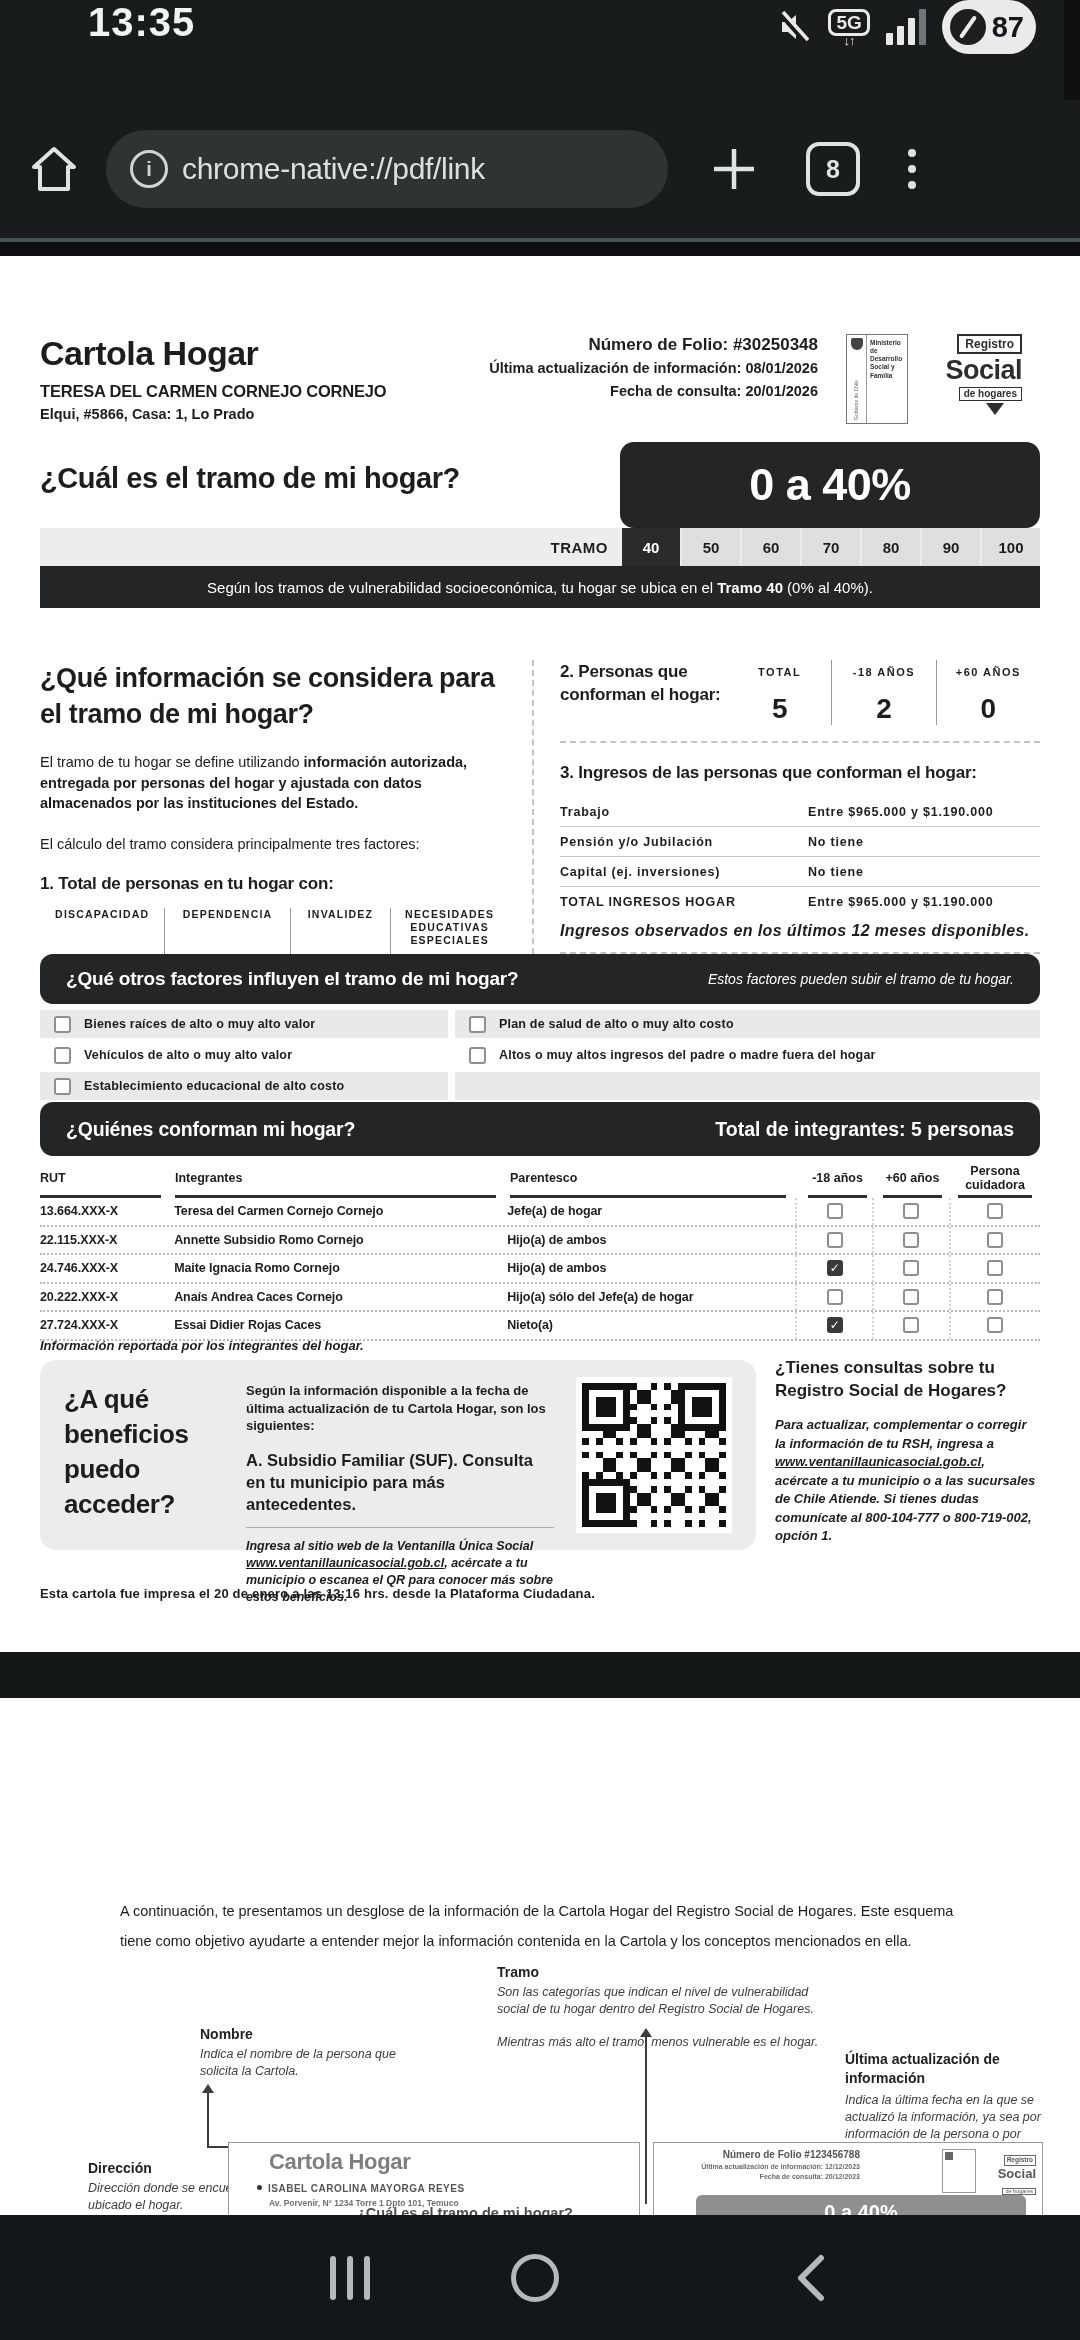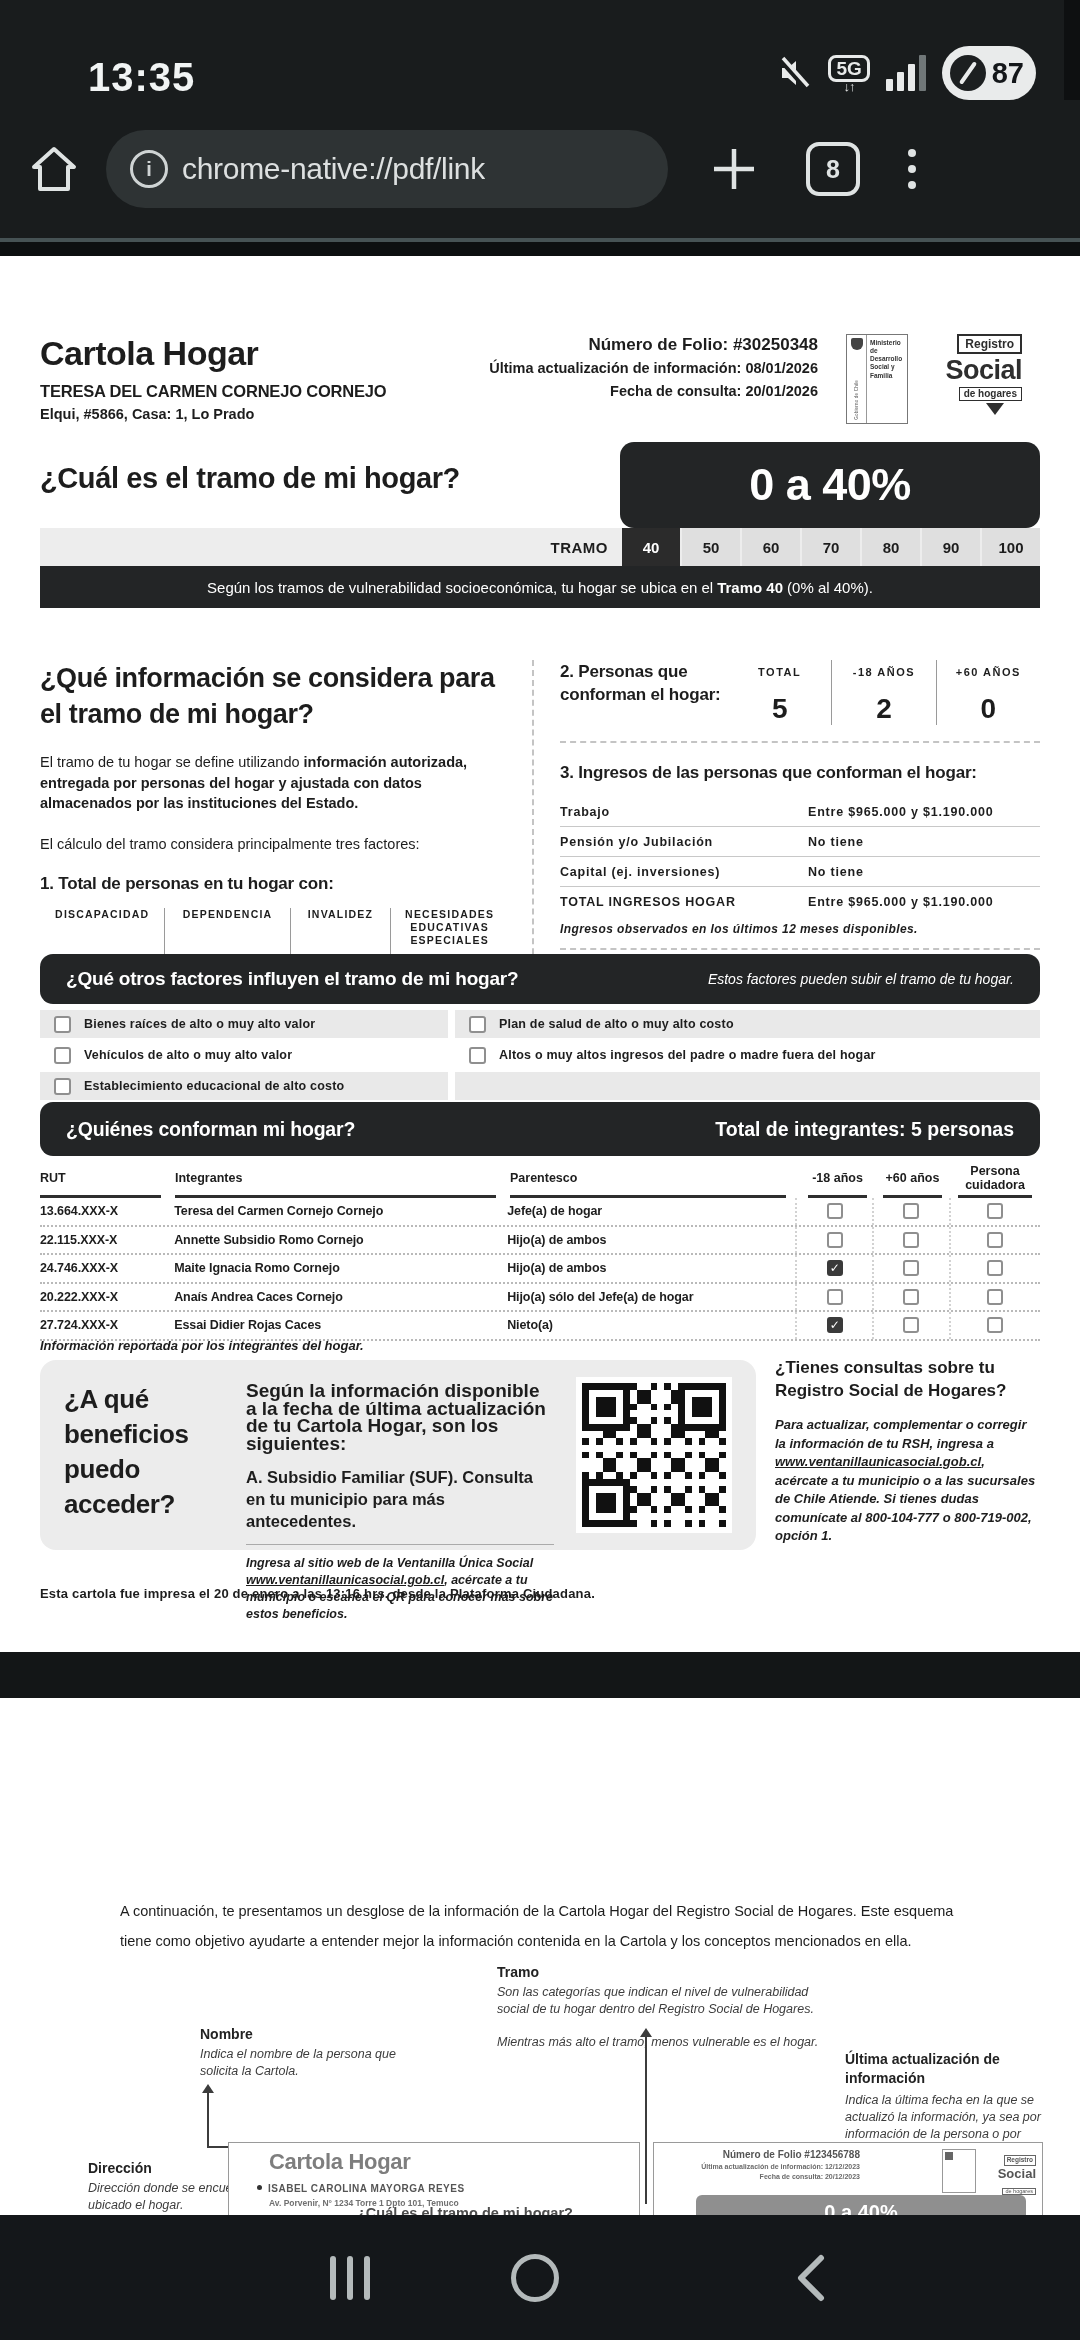--- a/index.html
+++ b/index.html
@@ -4,21 +4,21 @@
 <style>
   :root{
     --bar:#191c1d; --pill:#2e3334; --fg:#dfe3e3; --navbg:#14171a;
     --dark:#232526; --ink:#1d1d1d; --grayrow:#e9e9e9; --line:#c4c4c4;
   }
   html,body{margin:0;padding:0;background:#000;}
   .phone{position:relative;width:1080px;height:2340px;overflow:hidden;background:#0e1011;
          font-family:"Liberation Sans","DejaVu Sans",sans-serif;}
   .abs{position:absolute;}
   
-  .statusbar{left:0;top:0;width:1064px;height:100px;background:var(--bar);display:flex;align-items:flex-end;}
+  .statusbar{left:0;top:0;width:1064px;height:100px;background:var(--bar);display:flex;align-items:flex-start;}
   .time{margin-left:88px;font-size:40px;font-weight:bold;color:#f1f4f4;letter-spacing:1px;}
   .statusicons{margin-left:auto;margin-right:28px;display:flex;align-items:center;gap:16px;}
   .icon5g{display:flex;flex-direction:column;align-items:center;color:#e8eaea;}
   .icon5g .box{border:3px solid #e8eaea;border-radius:8px;font-size:19px;font-weight:bold;padding:1px 5px;line-height:1;}
   .icon5g .arr{font-size:13px;line-height:10px;letter-spacing:-1px;}
   .sigbars{display:flex;align-items:flex-end;gap:4px;height:36px;}
   .sigbars i{display:block;width:7px;background:#e8eaea;border-radius:1px;}
   .battpill{display:flex;align-items:center;gap:6px;background:#e9ebeb;border-radius:28px;height:54px;padding:0 12px 0 8px;}
   .battcirc{width:36px;height:36px;border-radius:50%;background:#1c1f20;position:relative;}
   .battcirc::after{content:"";position:absolute;left:16px;top:5px;width:4px;height:26px;background:#e9ebeb;transform:rotate(35deg);border-radius:2px;}
@@ -83,21 +83,21 @@
   .sec2 .h3{margin-top:0;width:168px;line-height:23px;}
   .sec2 .stats{margin-top:0;flex:1;}
   .sec2 .stat{flex:1;justify-content:flex-start;padding-top:6px;}
   .sec2 .sl{letter-spacing:1.5px;font-size:11px;}
   .sec2 .sv{font-size:28px;margin-top:14px;}
   .dash{border-top:2px dashed var(--line);}
   .inctab{margin-top:14px;}
   .incrow{display:flex;align-items:center;height:29px;font-size:12.5px;font-weight:bold;letter-spacing:.8px;}
   .incrow .il{width:248px;}
   .incrow+.incrow{border-top:1.5px solid #c8c8c8;}
-  .incnote{font-size:12px;font-style:italic;font-weight:600;margin-top:6px;letter-spacing:.4px;}
+  .incnote{font-size:16px;font-style:italic;font-weight:600;margin-top:6px;letter-spacing:.4px;}
   .secthdr{background:var(--dark);border-radius:13px;color:#fff;display:flex;align-items:center;padding:0 26px;box-sizing:border-box;}
   .secthdr .t{font-size:19px;font-weight:bold;letter-spacing:-.2px;}
   .secthdr .r{margin-left:auto;font-size:14px;font-style:italic;}
   .fxrow{display:flex;gap:7px;margin-bottom:3px;}
   .fxcell{height:28px;display:flex;align-items:center;gap:13px;padding-left:14px;box-sizing:border-box;}
   .fxcell .t{font-size:12.5px;font-weight:bold;letter-spacing:.2px;}
   .fxL{width:408px;}
   .fxR{flex:1;}
   .g{background:var(--grayrow);}
   .cb{width:17px;height:17px;border:2px solid #8f8f8f;border-radius:3px;background:#fff;box-sizing:border-box;
@@ -113,21 +113,21 @@
   .hhead .hc4,.hhead .hc5,.hhead .hc6{justify-content:center;text-align:center;}
   .hhead>div::after{content:"";position:absolute;left:0;right:14px;bottom:0;height:3px;background:#2f2f2f;}
   .hhead .hc4::after,.hhead .hc5::after,.hhead .hc6::after{left:8px;right:8px;}
   .hrow{height:26.5px;border-bottom:2px dotted #b9b9b9;font-size:12.5px;font-weight:bold;letter-spacing:-.1px;}
   .hrow .hc4,.hrow .hc5,.hrow .hc6{display:flex;justify-content:center;border-left:2px dotted #d2d2d2;align-self:stretch;align-items:center;}
   .hrow .cb{width:16px;height:16px;}
   .itnote{font-size:13px;font-style:italic;font-weight:bold;}
   .benbox{background:#ececec;border-radius:16px;box-sizing:border-box;padding:22px 24px;display:flex;}
   .benh{width:182px;font-size:26px;font-weight:bold;line-height:35px;letter-spacing:-.4px;}
   .bentxt{width:308px;}
-  .bentxt .i1{font-size:19px;font-weight:bold;line-height:17.5px;}
+  .bentxt .i1{font-size:13px;font-weight:bold;line-height:17.5px;}
   .bentxt .i2{font-size:16.5px;line-height:22px;margin-top:14px;font-weight:600;}
   .bentxt .i2 b{font-weight:900;}
   .bentxt hr{border:none;border-top:1.5px solid #aaa;margin:12px 0 10px;}
   .bentxt .i3{font-size:12.5px;font-style:italic;font-weight:600;line-height:17px;}
   .lnk{text-decoration:underline;}
   .qr{margin-left:auto;width:156px;height:156px;background:#fff;padding:6px;box-sizing:border-box;align-self:center;}
   .qr svg{width:100%;height:100%;}
   .cons{width:265px;}
   .cons .ch{font-size:17px;font-weight:bold;line-height:23px;}
   .cons .ct{margin-top:14px;font-size:13px;font-style:italic;font-weight:600;line-height:18.5px;}

